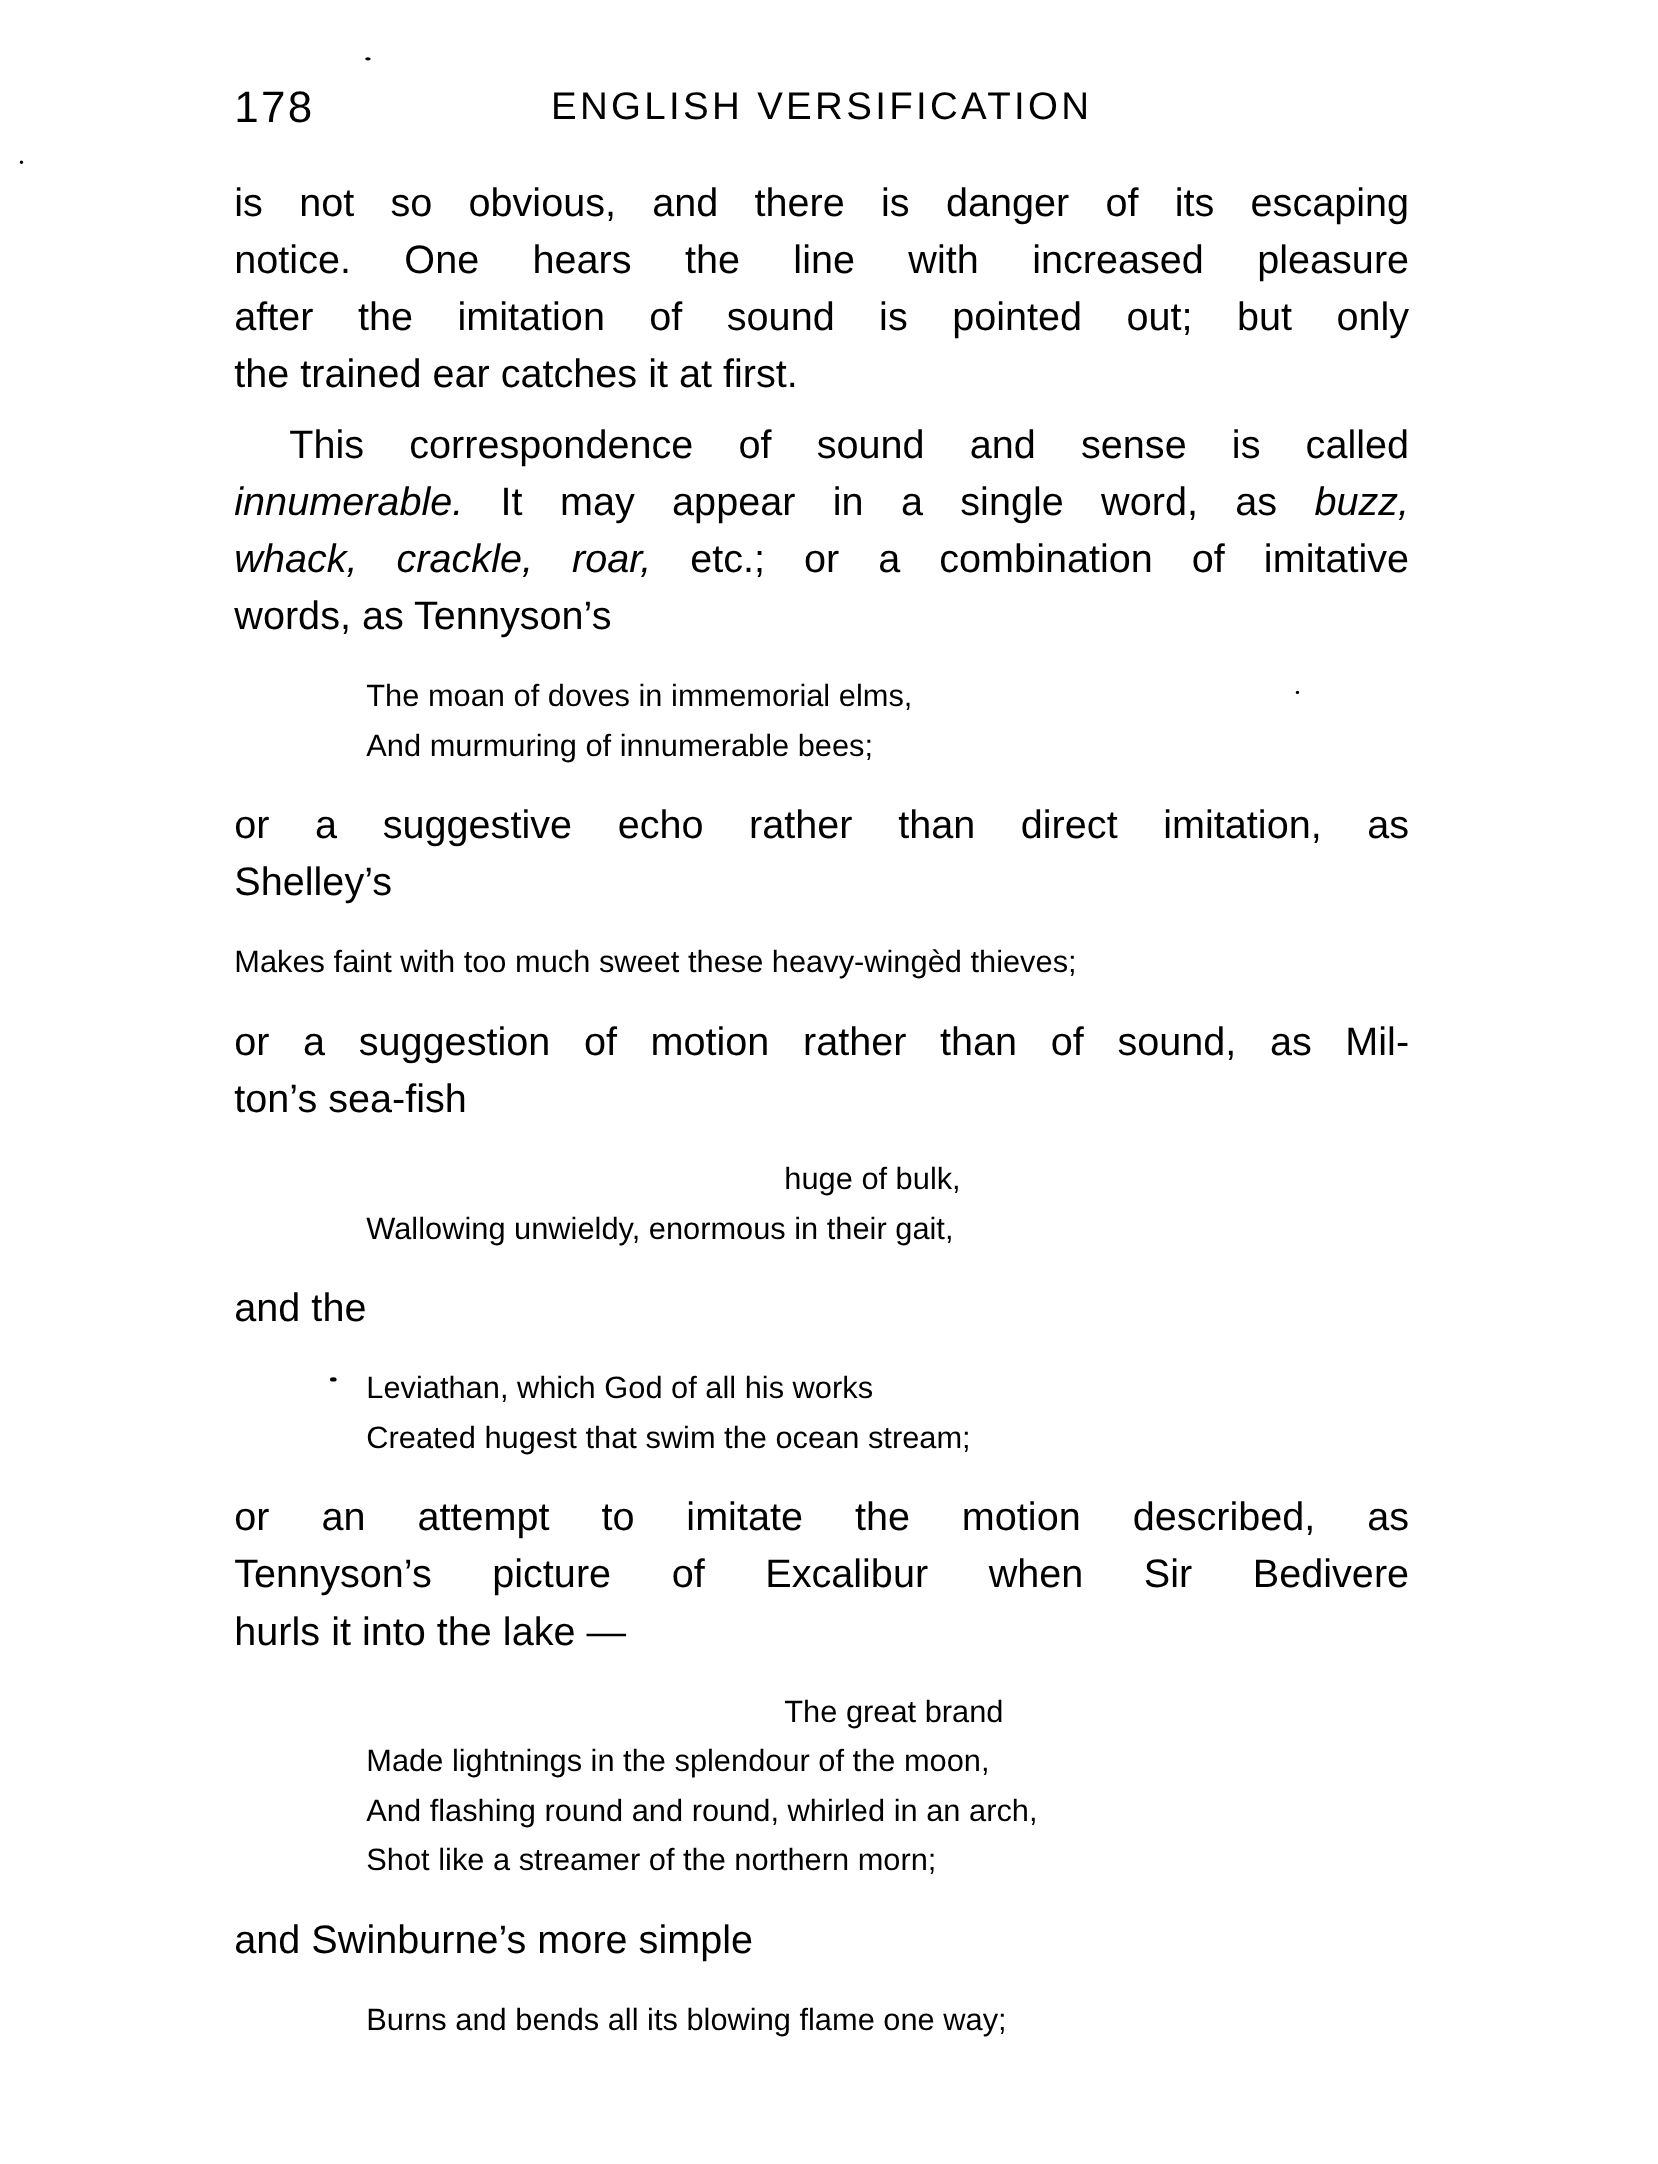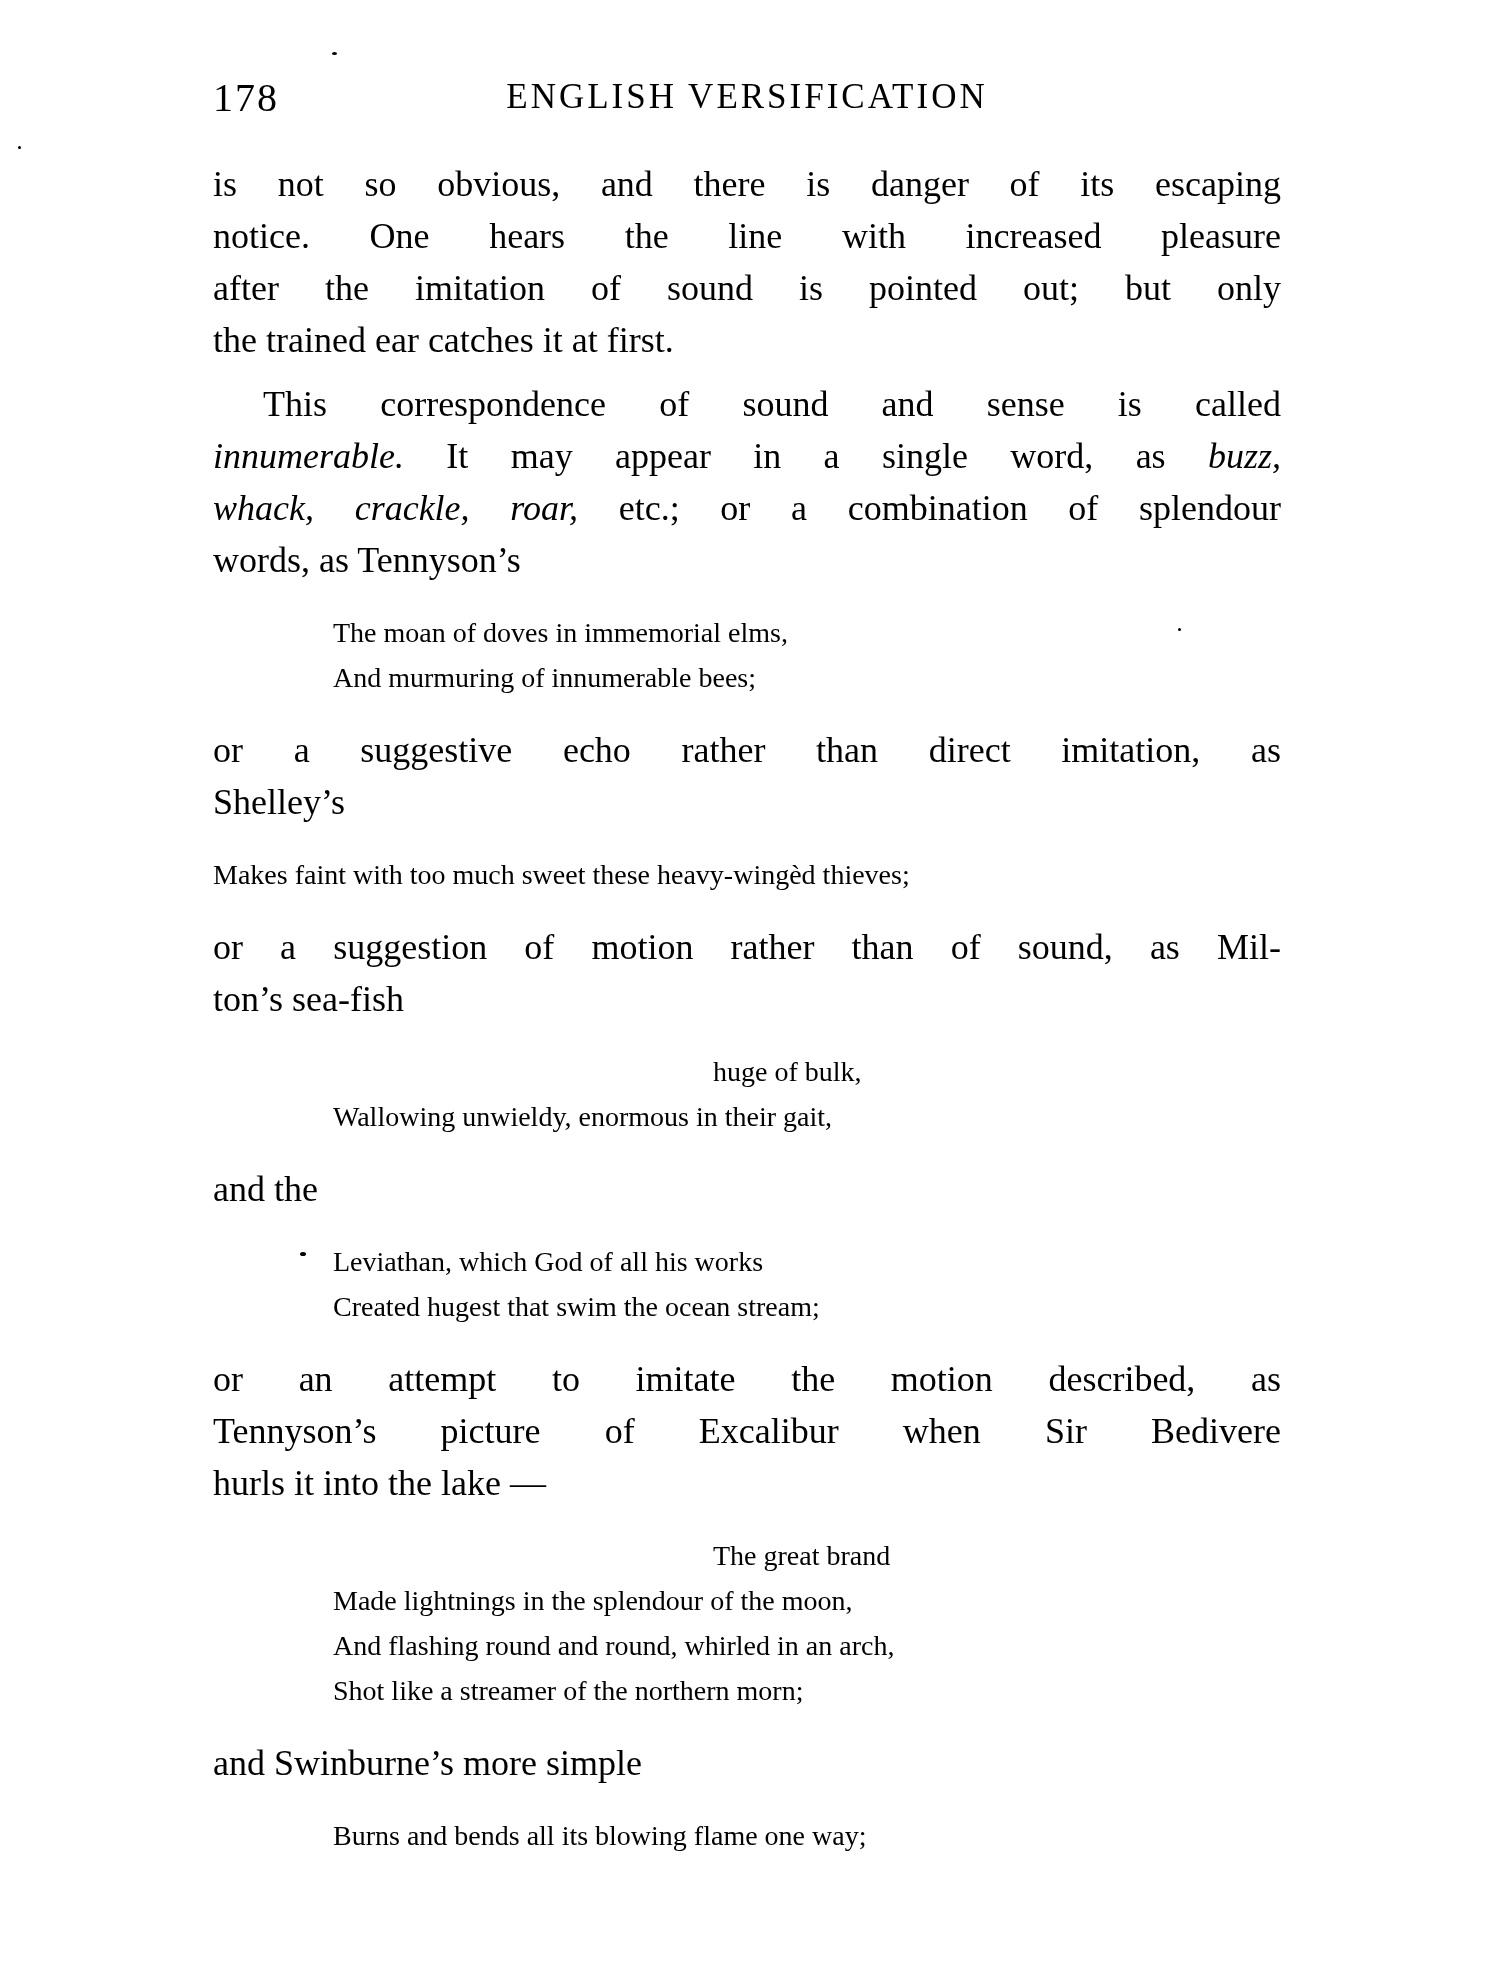--- a/index.html
+++ b/index.html
@@ -1,21 +1,21 @@
 <!DOCTYPE html>
 <html><head>
 <meta charset="utf-8">
 <style>
   html,body{margin:0;padding:0;background:#ffffff;}
   .page{
     position:relative;
     width:1314px;height:1967px;
     background:#ffffff;
     overflow:hidden;
-    font-family:Liberation Serif, serif;
+    font-family:Liberation Sans, sans-serif;
     color:#000;
   }
   .content{
     position:absolute;
     left:213px;top:74px;
     width:1068px;
   }
   .header{
     position:relative;
     height:48px;
@@ -85,21 +85,21 @@
     <div class="text-main">
         <div class="block block-paragraph">
           <div class="ln jl">is not so obvious, and there is danger of its escaping</div>
           <div class="ln jl">notice. One hears the line with increased pleasure</div>
           <div class="ln jl">after the imitation of sound is pointed out; but only</div>
           <div class="ln">the trained ear catches it at first.</div>
         </div>
         <div class="block block-paragraph">
           <div class="ln jl fi">This correspondence of sound and sense is called</div>
           <div class="ln jl"><em>innumerable.</em><span> It may appear in a single word, as </span><em>buzz,</em></div>
-          <div class="ln jl"><em>whack, crackle, roar,</em><span> etc.; or a combination of splendour</span></div>
+          <div class="ln jl"><em>whack, crackle, roar,</em><span> etc.; or a combination of imitative</span></div>
           <div class="ln">words, as Tennyson’s</div>
         </div>
         <div class="block block-verse">
           <div class="ln ind-verse">The moan of doves in immemorial elms,</div>
           <div class="ln ind-verse">And murmuring of innumerable bees;</div>
         </div>
         <div class="block block-paragraph">
           <div class="ln jl">or a suggestive echo rather than direct imitation, as</div>
           <div class="ln">Shelley’s</div>
         </div>

